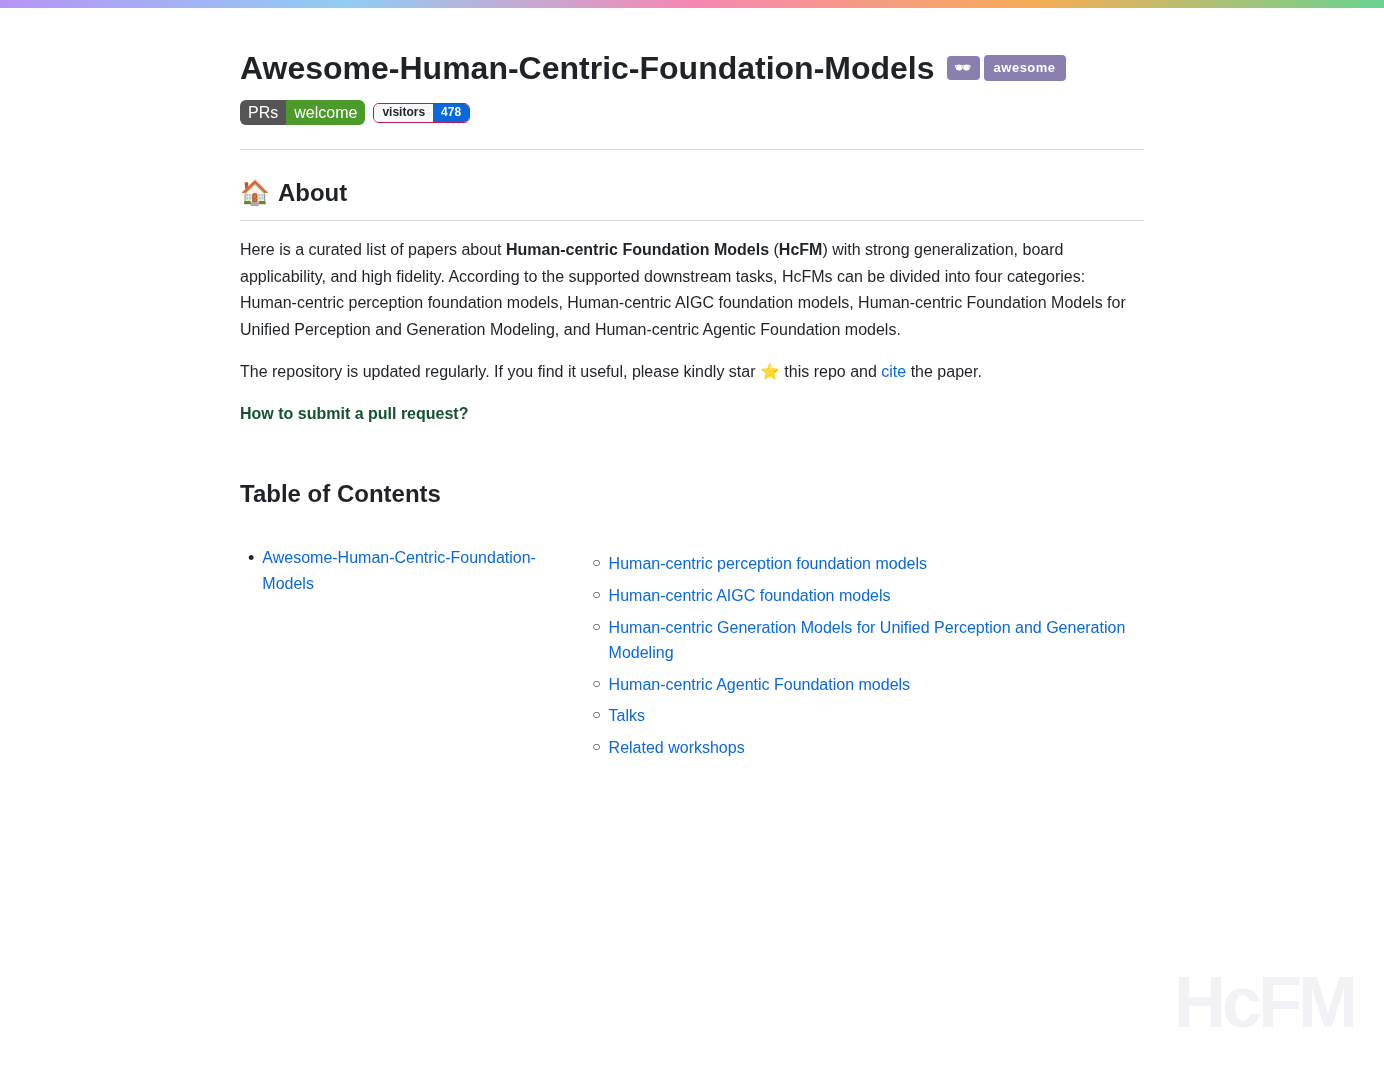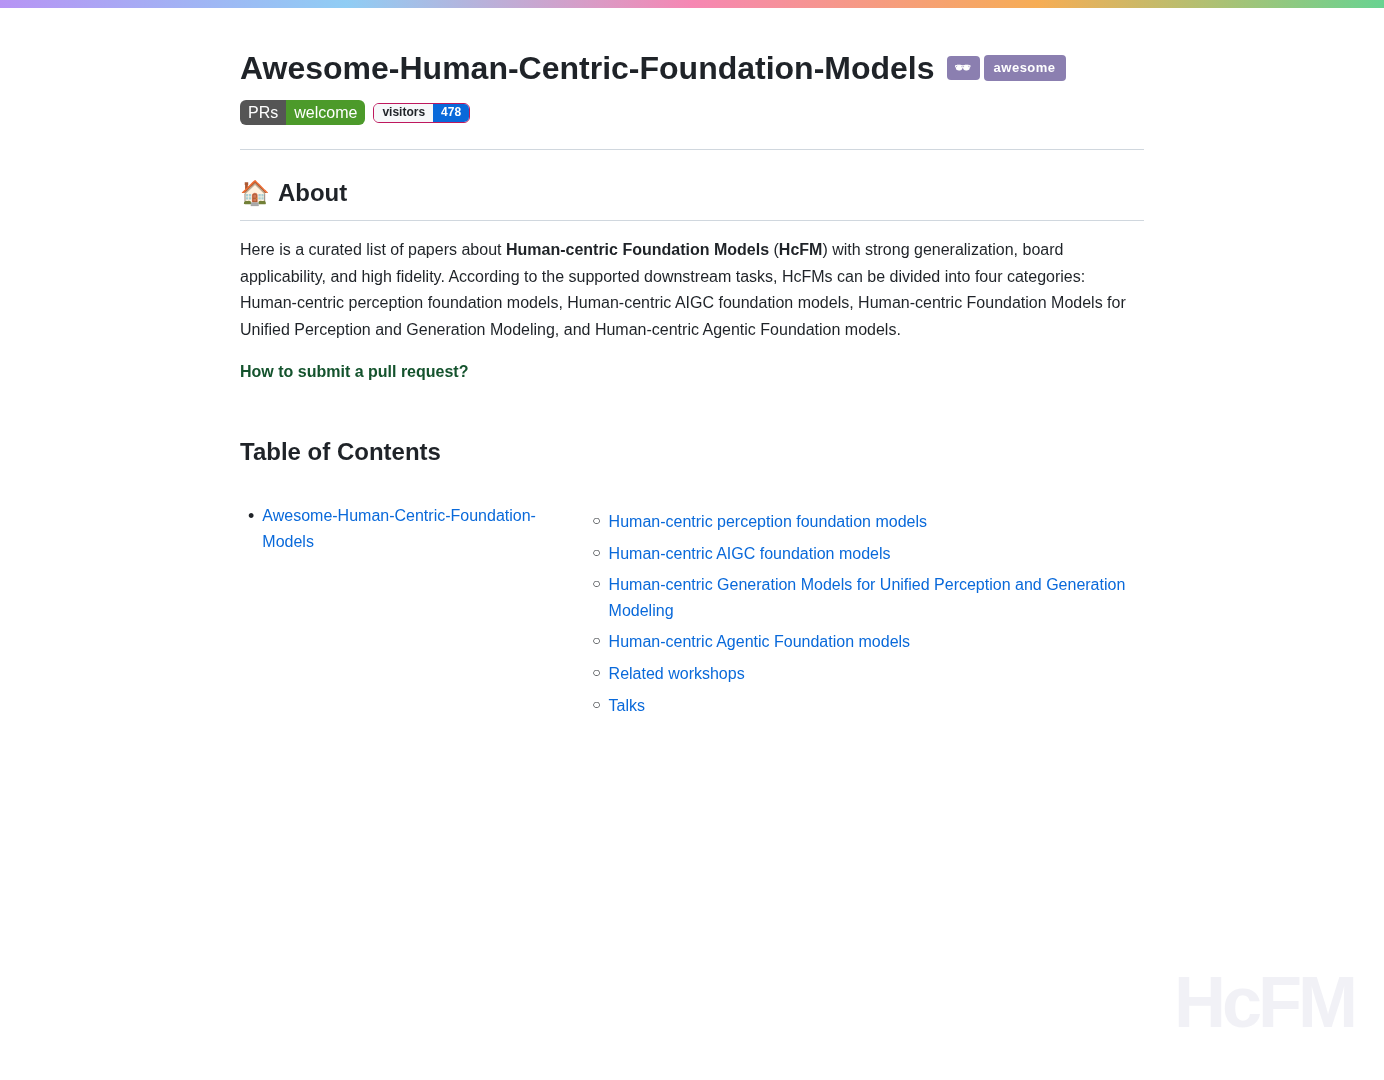--- a/index.html
+++ b/index.html
@@ -288,20 +288,21 @@
   <div class="section">
     <h2 class="section-heading">
       <span>🏠</span>
       <span>About</span>
     </h2>
 
     <p class="about-text">
       Here is a curated list of papers about <strong>Human-centric Foundation Models</strong> (<strong>HcFM</strong>) with strong generalization, board applicability, and high fidelity. According to the supported downstream tasks, HcFMs can be divided into four categories: Human-centric perception foundation models, Human-centric AIGC foundation models, Human-centric Foundation Models for Unified Perception and Generation Modeling, and Human-centric Agentic Foundation models.
     </p>
 
+    <p class="about-text">The repository is updated regularly. If you find it useful, please kindly star ⭐ this repo and <a class="cite-link" href="#">cite</a> the paper.</p>
 
     <a class="pull-request-link" href="#">How to submit a pull request?</a>
   </div>
 
   <div class="section">
     <h2 class="toc-heading">Table of Contents</h2>
 
     <ul class="toc-list">
       <li>
         <a class="toc-link" href="#">Awesome-Human-Centric-Foundation-Models</a>
@@ -312,24 +313,24 @@
           <li>
             <a class="toc-link" href="#">Human-centric AIGC foundation models</a>
           </li>
           <li>
             <a class="toc-link" href="#">Human-centric Generation Models for Unified Perception and Generation Modeling</a>
           </li>
           <li>
             <a class="toc-link" href="#">Human-centric Agentic Foundation models</a>
           </li>
           <li>
+            <a class="toc-link" href="#">Talks</a>
+          </li>
+          <li>
             <a class="toc-link" href="#">Related workshops</a>
-          </li>
-          <li>
-            <a class="toc-link" href="#">Talks</a>
           </li>
         </ul>
       </li>
     </ul>
   </div>
 
 </div>
 
 <div class="watermark">HcFM</div>
 

